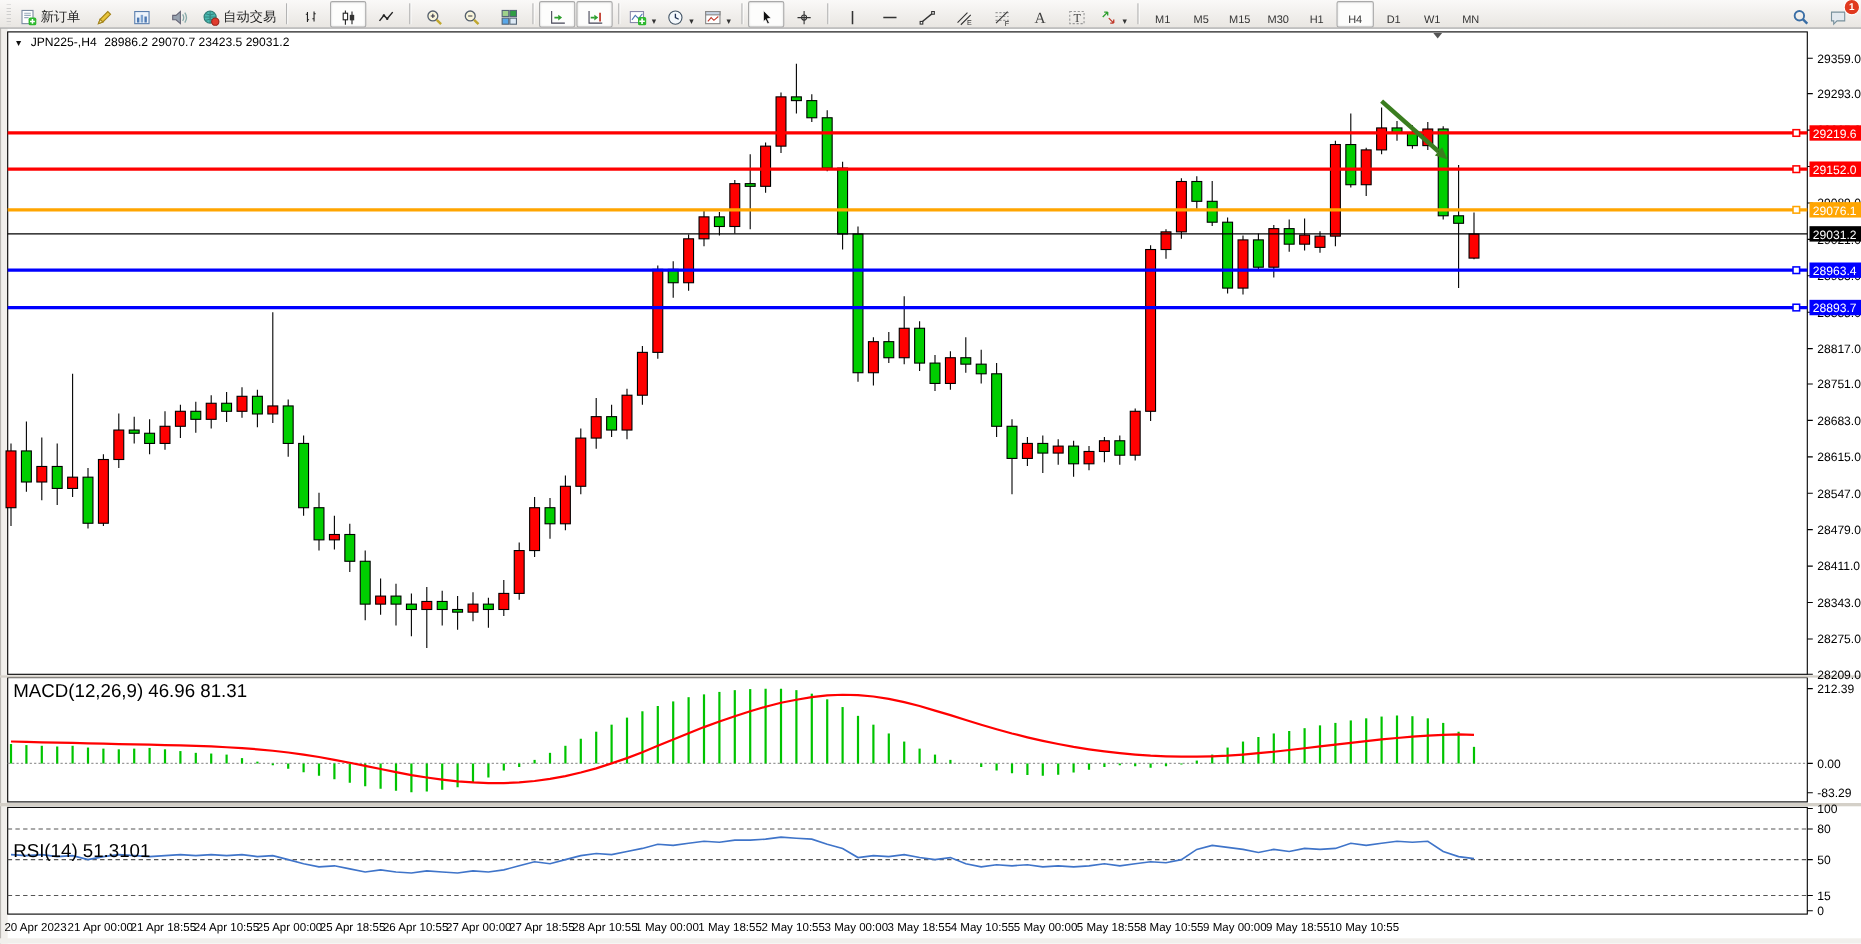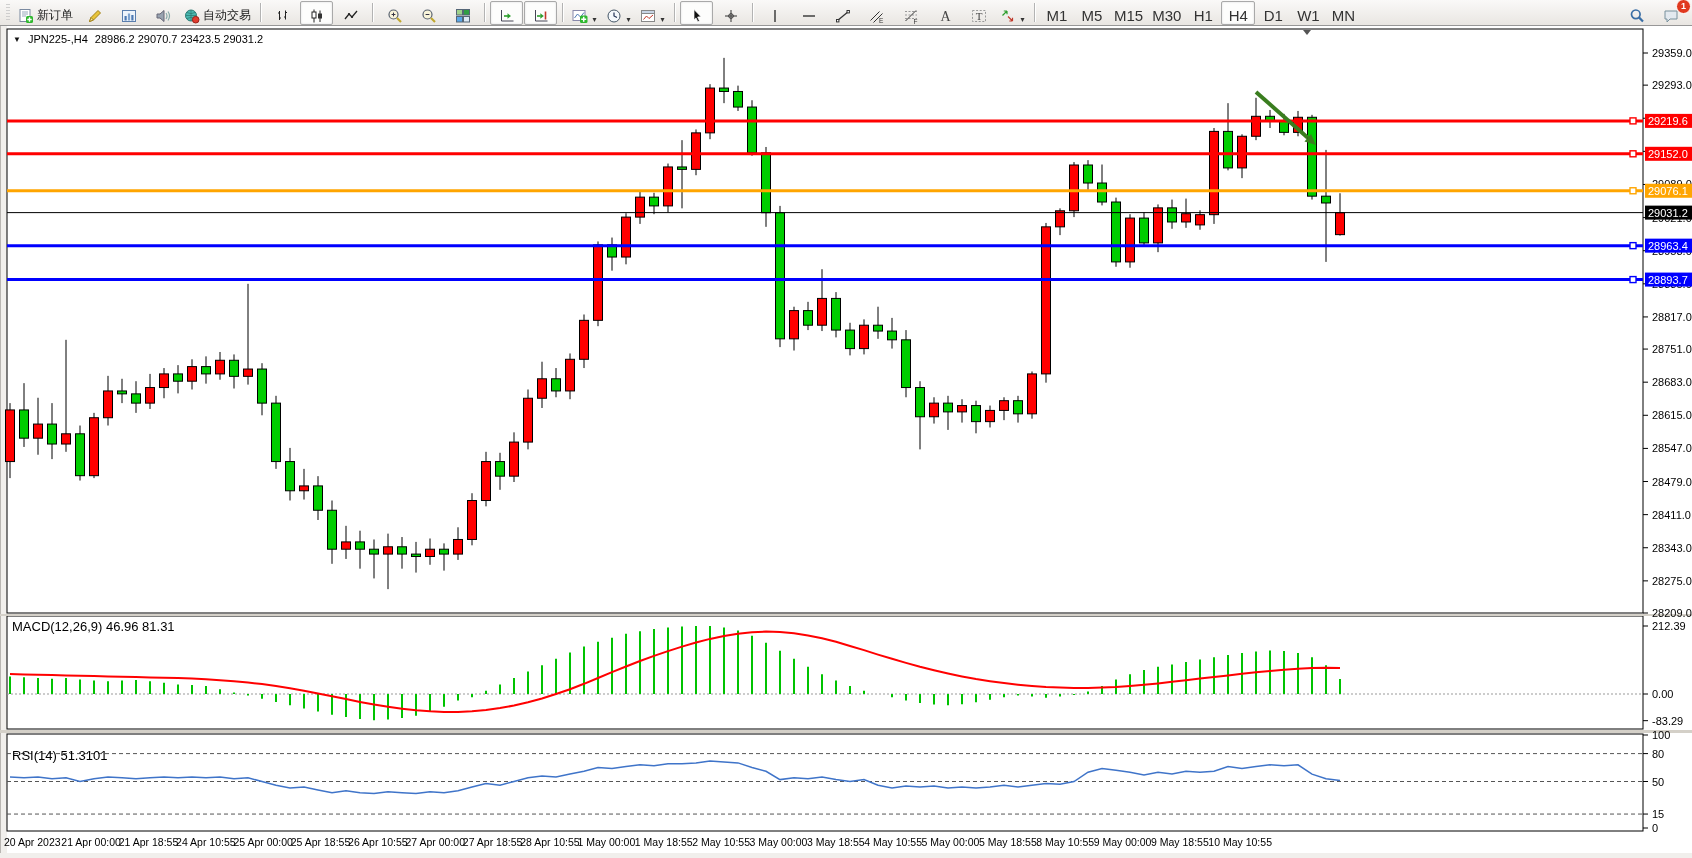--- a/index.html
+++ b/index.html
@@ -6,35 +6,35 @@
   body{width:1692px;height:858px;position:relative;background:#fff;overflow:hidden;
        font-family:"Liberation Sans",sans-serif;-webkit-font-smoothing:antialiased}
   
   #toolbar{position:absolute;top:0;left:0;width:1692px;height:26px;box-sizing:border-box;
            display:flex;align-items:center;gap:1px;padding:0 5px;
            background:linear-gradient(#faf9f8,#e9e6e2);border-bottom:1px solid #979797;z-index:6}
   .tbtn{height:22px;min-width:25px;padding:0 3px;display:flex;align-items:flex-end;justify-content:center;
         gap:3px;border:1px solid transparent;border-radius:2px;font-size:12px;color:#222;cursor:default;position:relative}
   .tbtn.active{background:#fdfdfc;border-color:#a9a9a9;box-shadow:inset 0 0 2px #d8d8d8}
   .tbtn svg{display:block}
-  .tf{font-size:15px;color:#333;min-width:26px;justify-content:center}
+  .tf{font-size:10px;color:#333;min-width:26px;justify-content:center}
   .sep{width:1px;height:19px;background:#b3b3b3;box-shadow:1px 0 0 #fff;margin:0 4px;flex:none}
   .grip{width:4px;height:18px;margin:0 3px 0 1px;flex:none;
         background:repeating-linear-gradient(180deg,#c6c6c6 0 1px,transparent 1px 3px);opacity:.8}
   .caret{font-size:8px;color:#333;margin-left:1px}
   .spacer{flex:1}
   .badge{position:absolute;top:-3px;right:-5px;background:#e0391f;color:#fff;border-radius:50%;
          width:13px;height:13px;font-size:9px;line-height:13px;text-align:center;border:1px solid #fff;font-weight:bold}
   
   #chart-title{position:absolute;left:13px;top:33px;font-size:11px;color:#000;z-index:4;
                display:flex;align-items:center;gap:7px;pointer-events:none}
   #chart-title .tri{font-size:8px;color:#111}
-  .overlay-label{position:absolute;font-size:13px;color:#000;z-index:4;pointer-events:none;background:transparent}
+  .overlay-label{position:absolute;font-size:17px;color:#000;z-index:4;pointer-events:none;background:transparent}
   #macd-label{left:12px;top:619px}
-  #rsi-label{left:12px;top:748px}
+  #rsi-label{left:12px;top:764px}
   #chart-svg{position:absolute;left:0;top:0;z-index:1}
 </style>
 </head>
 <body>
 
 <div id="toolbar">
     <span class="grip"></span>
     <div class="tbtn">
       <svg width="16" height="16" viewBox="0 0 16 16">
         <rect x="2" y="1.5" width="10" height="12" fill="#fff" stroke="#7a8aa0"></rect>

